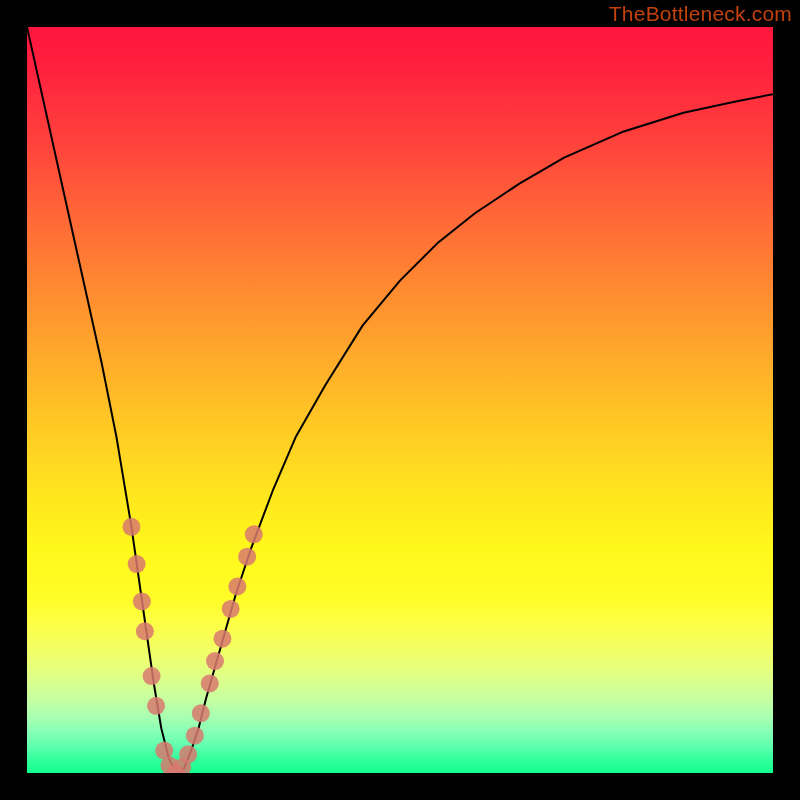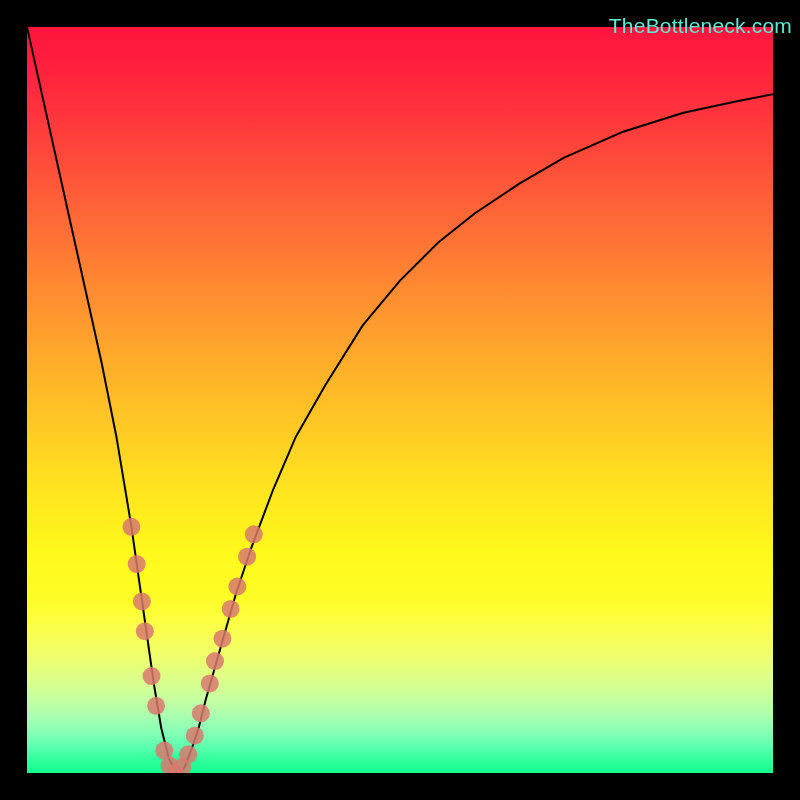--- a/index.html
+++ b/index.html
@@ -49,23 +49,23 @@
       #35ff9f 98%,
       #12ff8f 100%
     );
   }
   .curve-svg {
     position: absolute;
     inset: 0;
   }
   .watermark {
     position: absolute;
-    top: 14px;
+    top: 2px;
     right: 8px;
-    color: #5eead4;
+    color: #c2410c;
     font-size: 21px;
     font-weight: 500;
     letter-spacing: 0.2px;
   }
 </style>
 </head>
 <body>
 
 <div class="frame">
   <div class="plot">

